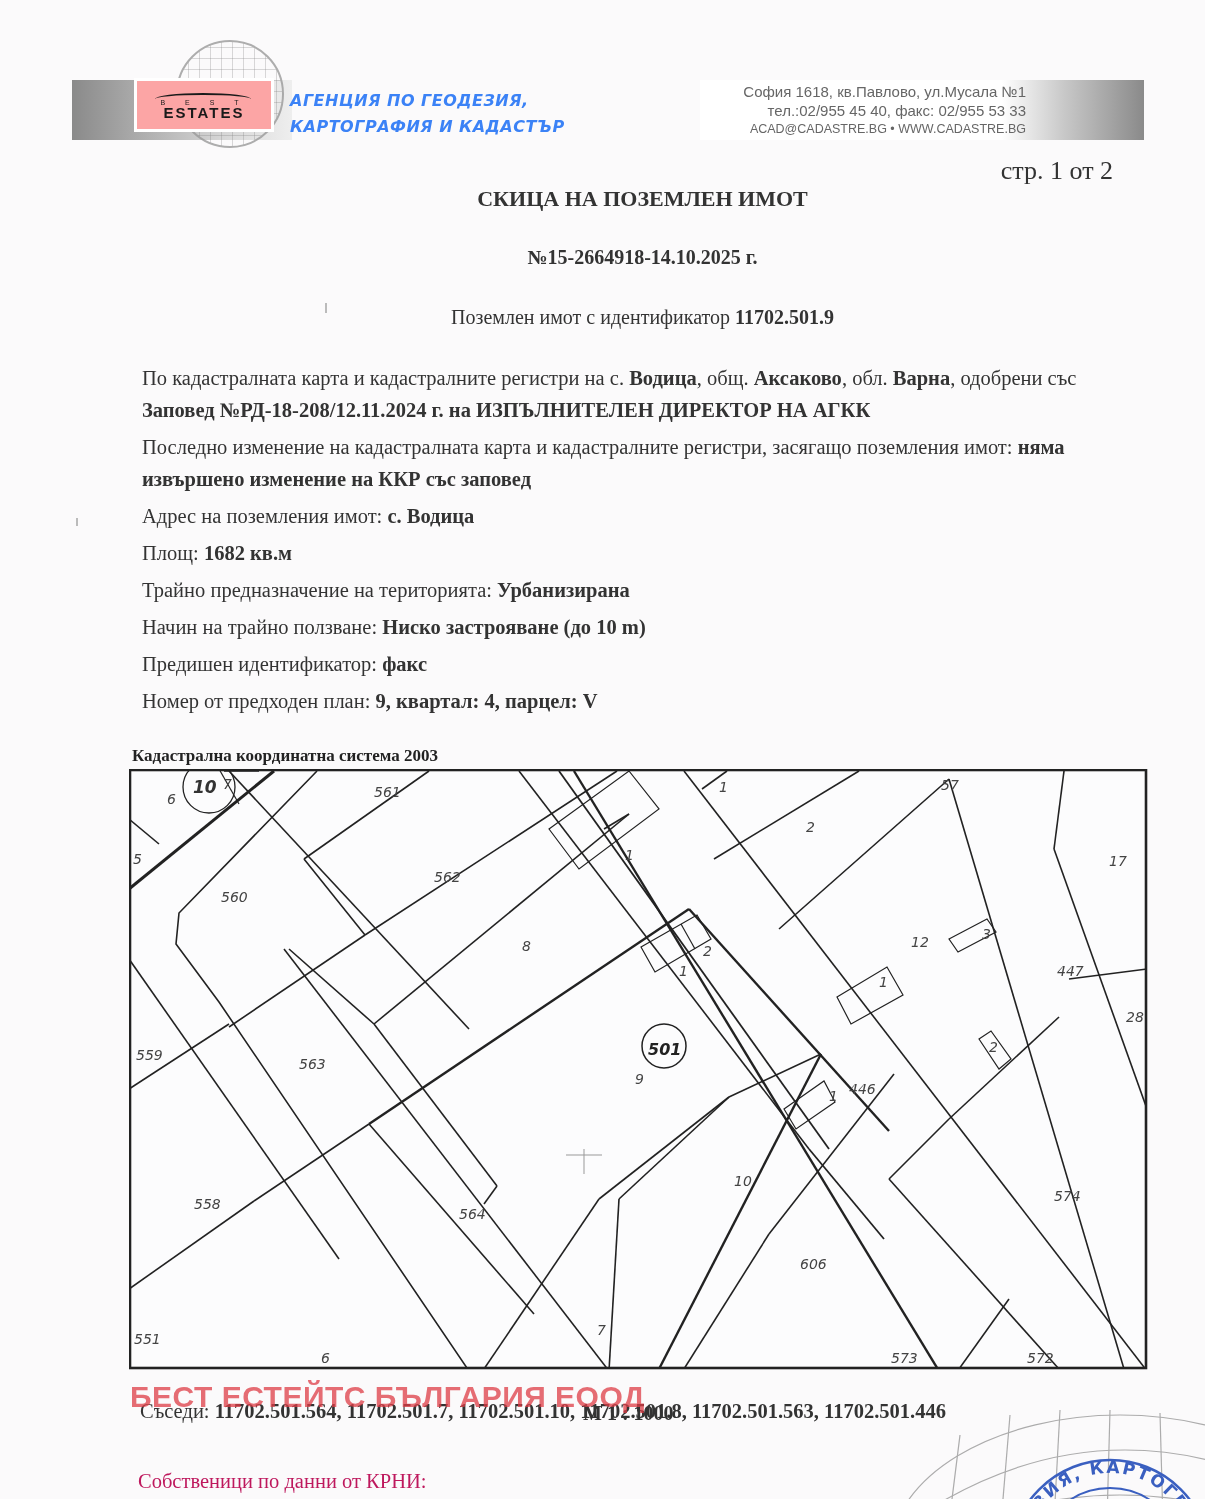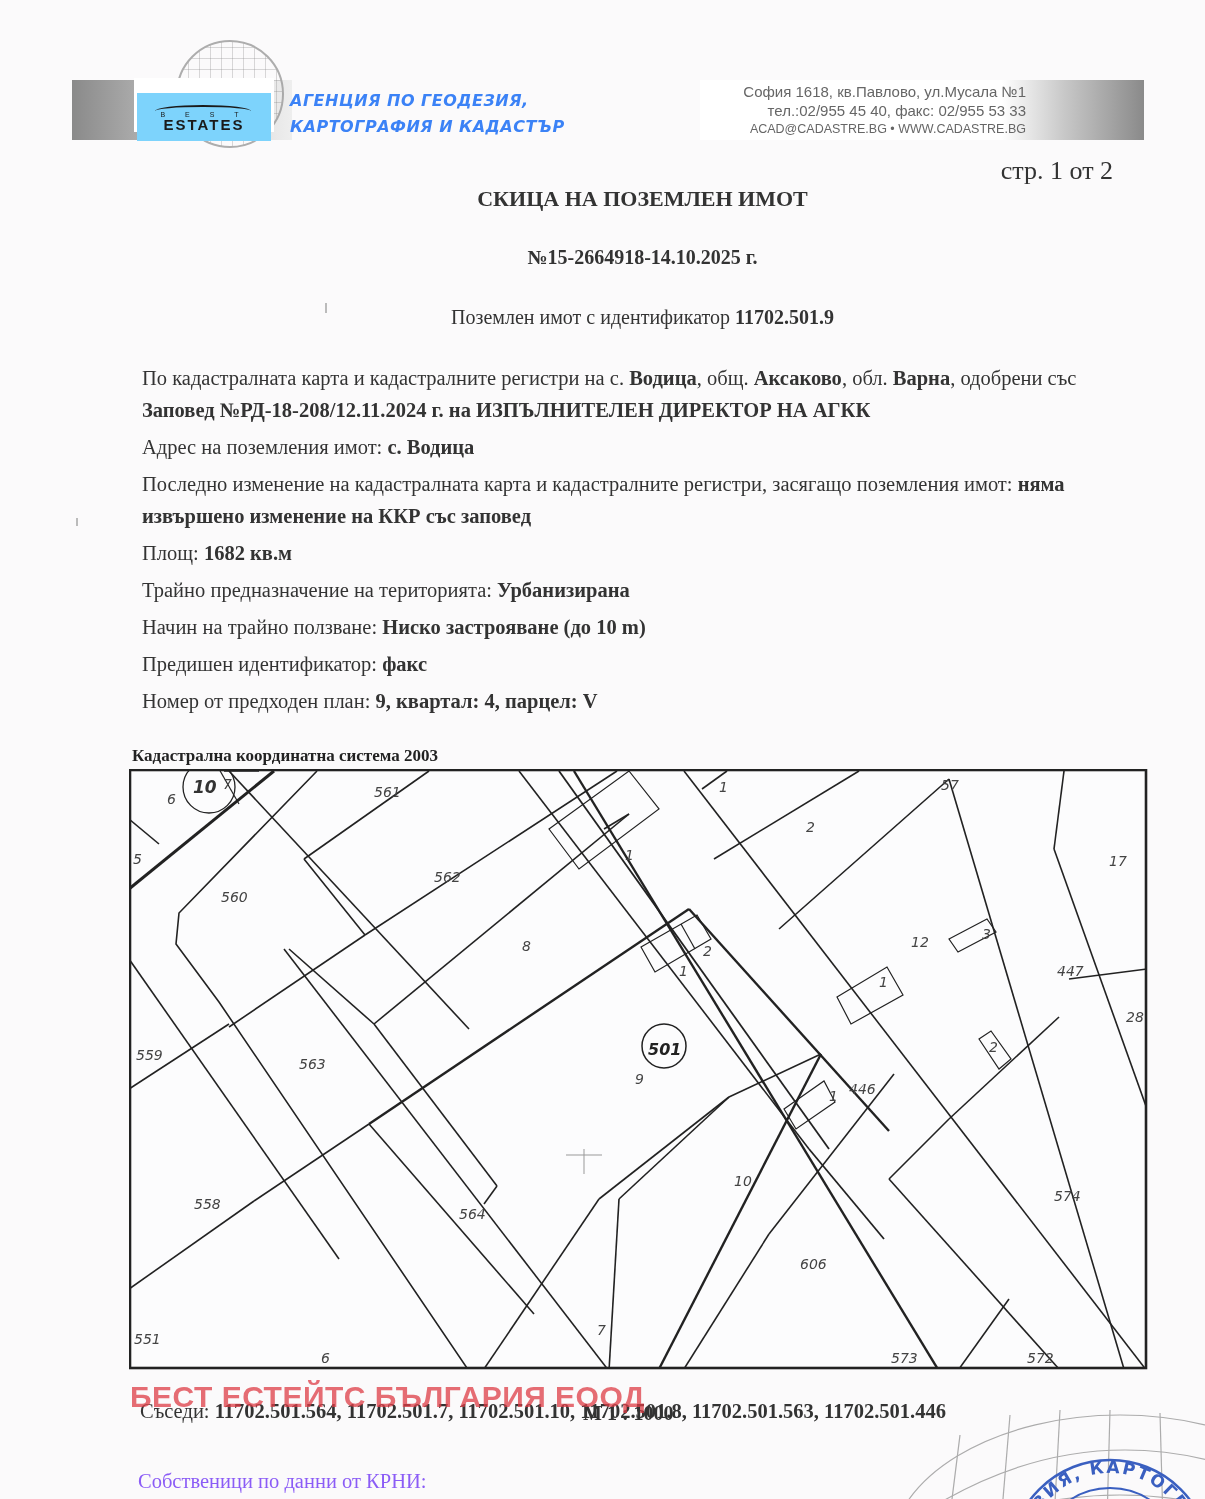--- a/index.html
+++ b/index.html
@@ -1,20 +1,20 @@
 <!DOCTYPE html>
 <html><head>
 <meta charset="utf-8">
 <style>
   html,body{margin:0;padding:0;}
   body{width:1205px;height:1499px;background:#fbfafb;position:relative;overflow:hidden;font-family:"Liberation Serif",serif;color:#1e1e1e;}
   .hdr-band-left{position:absolute;left:72px;top:80px;width:220px;height:60px;background:linear-gradient(90deg,#8a8a8a,#d8d8d8 70%,#eee);}
   .globe{position:absolute;left:176px;top:40px;width:104px;height:104px;border-radius:50%;border:2px solid #9a9a9a;background:repeating-linear-gradient(90deg,transparent 0 10px,rgba(120,120,120,.35) 10px 11px),repeating-linear-gradient(0deg,transparent 0 10px,rgba(120,120,120,.35) 10px 11px);opacity:.8;}
   .logo{position:absolute;left:134px;top:78px;width:140px;height:54px;background:#fff;padding:3px;box-sizing:border-box;}
-  .logo-inner{width:100%;height:100%;background:#7dd3fc;display:flex;flex-direction:column;align-items:center;justify-content:center;position:relative;margin-top:12px;}
+  .logo-inner{width:100%;height:100%;background:#fca5a5;display:flex;flex-direction:column;align-items:center;justify-content:center;position:relative;}
   .logo-arc{position:absolute;top:12px;left:18px;width:96px;height:10px;border-top:2px solid #1a1a1a;border-radius:50% 50% 0 0;}
   .logo-best{font-family:"Liberation Sans",sans-serif;font-size:7px;letter-spacing:9px;color:#1a1a1a;margin-top:8px;}
   .logo-estates{font-family:"Liberation Sans",sans-serif;font-size:15px;font-weight:bold;letter-spacing:2px;color:#1a1a1a;line-height:14px;}
   .agency{position:absolute;left:290px;top:88px;font-family:"DejaVu Sans",sans-serif;font-weight:bold;font-style:italic;font-size:16px;line-height:26px;color:#3b82f6;letter-spacing:0.5px;}
   .contact{position:absolute;left:700px;top:80px;width:444px;height:60px;background:linear-gradient(90deg,#fff 0%,#fff 68%,#c8c8c8 82%,#8a8a8a 100%);}
   .contact-text{position:absolute;left:6px;top:2px;font-family:"Liberation Sans",sans-serif;color:#666;font-size:15px;line-height:19px;text-align:right;width:320px;}
   .contact-text .small{font-size:12.5px;}
   .page-num{position:absolute;right:92px;top:156px;font-size:26px;color:#333;}
   .title{position:absolute;left:0;width:1285px;top:186px;text-align:center;font-size:22px;font-weight:bold;color:#333;}
   .docno{position:absolute;left:0;width:1285px;top:246px;text-align:center;font-size:20px;font-weight:bold;color:#333;}
@@ -23,21 +23,21 @@
   .body{position:absolute;left:142px;top:362px;width:1000px;font-size:20.5px;color:#333;line-height:32px;}
   .body p{margin:0;}
   .body b{font-weight:bold;}
   .body .gap{margin-top:5px;}
   .coord-title{position:absolute;left:132px;top:746px;font-size:17px;font-weight:bold;color:#222;}
   .map{position:absolute;left:129px;top:769px;width:1020px;height:602px;}
   .scale{position:absolute;left:583px;top:1374px;font-size:20px;font-weight:bold;color:#333;margin-top:28px;}
   .watermark{position:absolute;left:130px;top:1380px;font-family:"Liberation Sans",sans-serif;font-size:30px;font-weight:bold;color:rgba(222,60,70,.75);letter-spacing:0.5px;}
   .neighbors{position:absolute;left:140px;top:1400px;font-size:20.5px;color:#333;}
   .neighbors b{font-weight:bold;}
-  .owners{position:absolute;left:138px;top:1470px;font-size:20.5px;color:#8b5cf6;}
+  .owners{position:absolute;left:138px;top:1470px;font-size:20.5px;color:#be185d;}
   .stamp{position:absolute;left:880px;top:1395px;width:340px;height:200px;}
   .mark{position:absolute;width:2px;height:10px;background:#bbb;}
 </style>
 </head>
 <body>
 
 <div class="hdr-band-left"></div>
 <div class="globe"></div>
 <div class="logo">
   <div class="logo-inner">
@@ -69,25 +69,25 @@
 
 <div class="body">
   <p>
     <span>По кадастралната карта и кадастралните регистри на с.</span>
     <b>Водица</b><span>, общ.</span>
     <b>Аксаково</b><span>, обл.</span>
     <b>Варна</b><span>,</span>
     <span>одобрени със</span>
     <b>Заповед №РД-18-208/12.11.2024 г. на ИЗПЪЛНИТЕЛЕН ДИРЕКТОР НА АГКК</b>
   </p>
-  <p class="gap"><span>Адрес на поземления имот:</span> <b>с. Водица</b></p>
   <p class="gap">
     <span>Последно изменение на кадастралната карта и кадастралните регистри, засягащо поземления имот:</span>
     <b>няма извършено изменение на ККР със заповед</b>
   </p>
+  <p class="gap"><span>Адрес на поземления имот:</span> <b>с. Водица</b></p>
   <p class="gap"><span>Площ:</span> <b>1682 кв.м</b></p>
   <p class="gap"><span>Трайно предназначение на територията:</span> <b>Урбанизирана</b></p>
   <p class="gap"><span>Начин на трайно ползване:</span> <b>Ниско застрояване (до 10 m)</b></p>
   <p class="gap"><span>Предишен идентификатор:</span> <b>факс</b></p>
   <p class="gap"><span>Номер от предходен план:</span> <b>9, квартал: 4, парцел: V</b></p>
 </div>
 <div class="mark" style="left:76px;top:518px;height:8px;"></div>
 
 <div class="coord-title">Кадастрална координатна система 2003</div>
 

